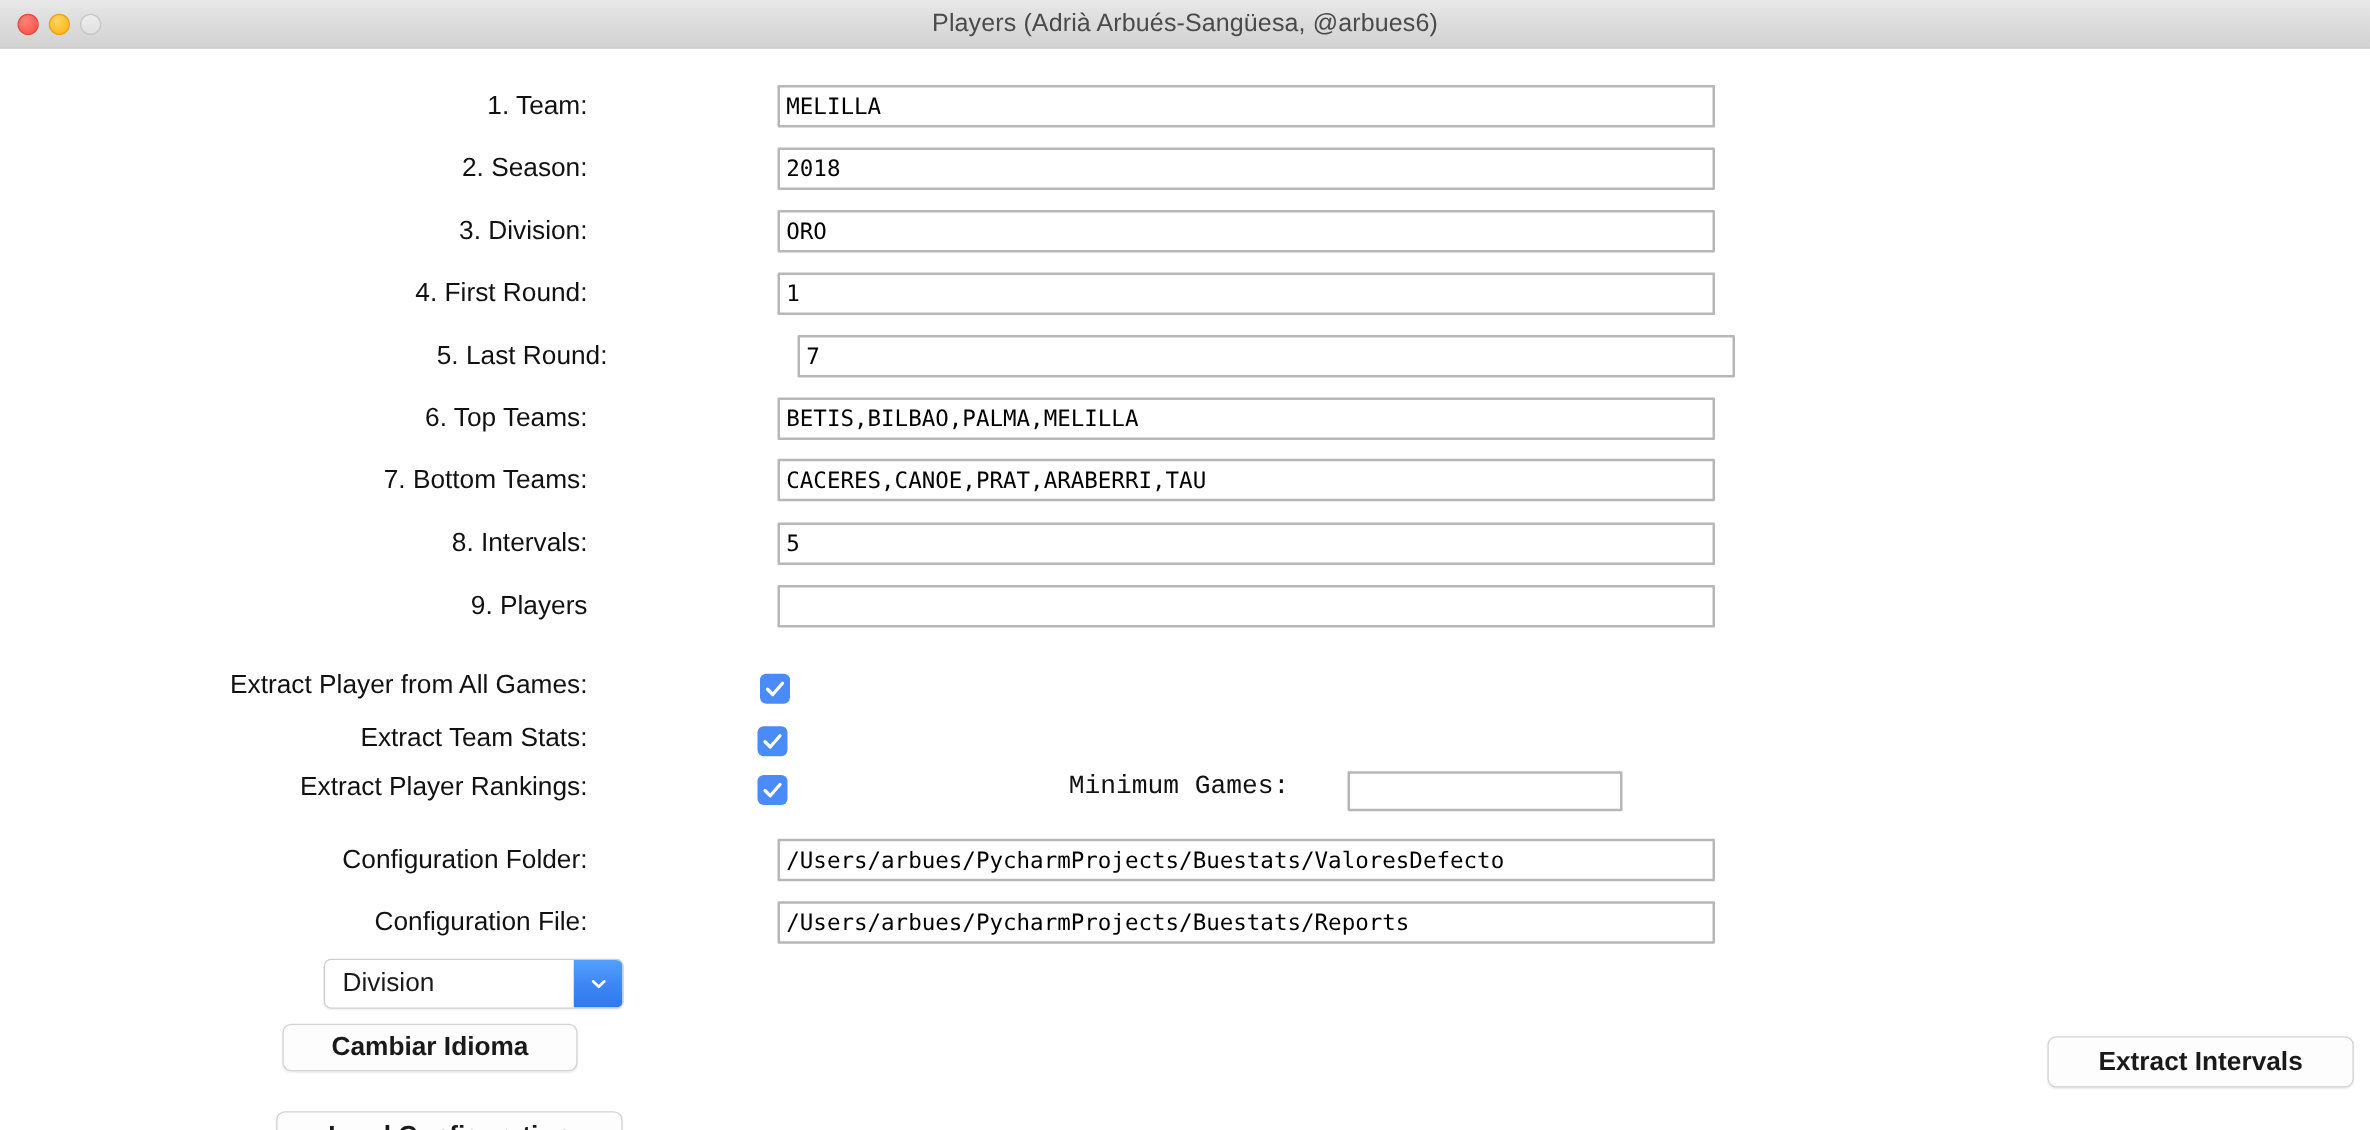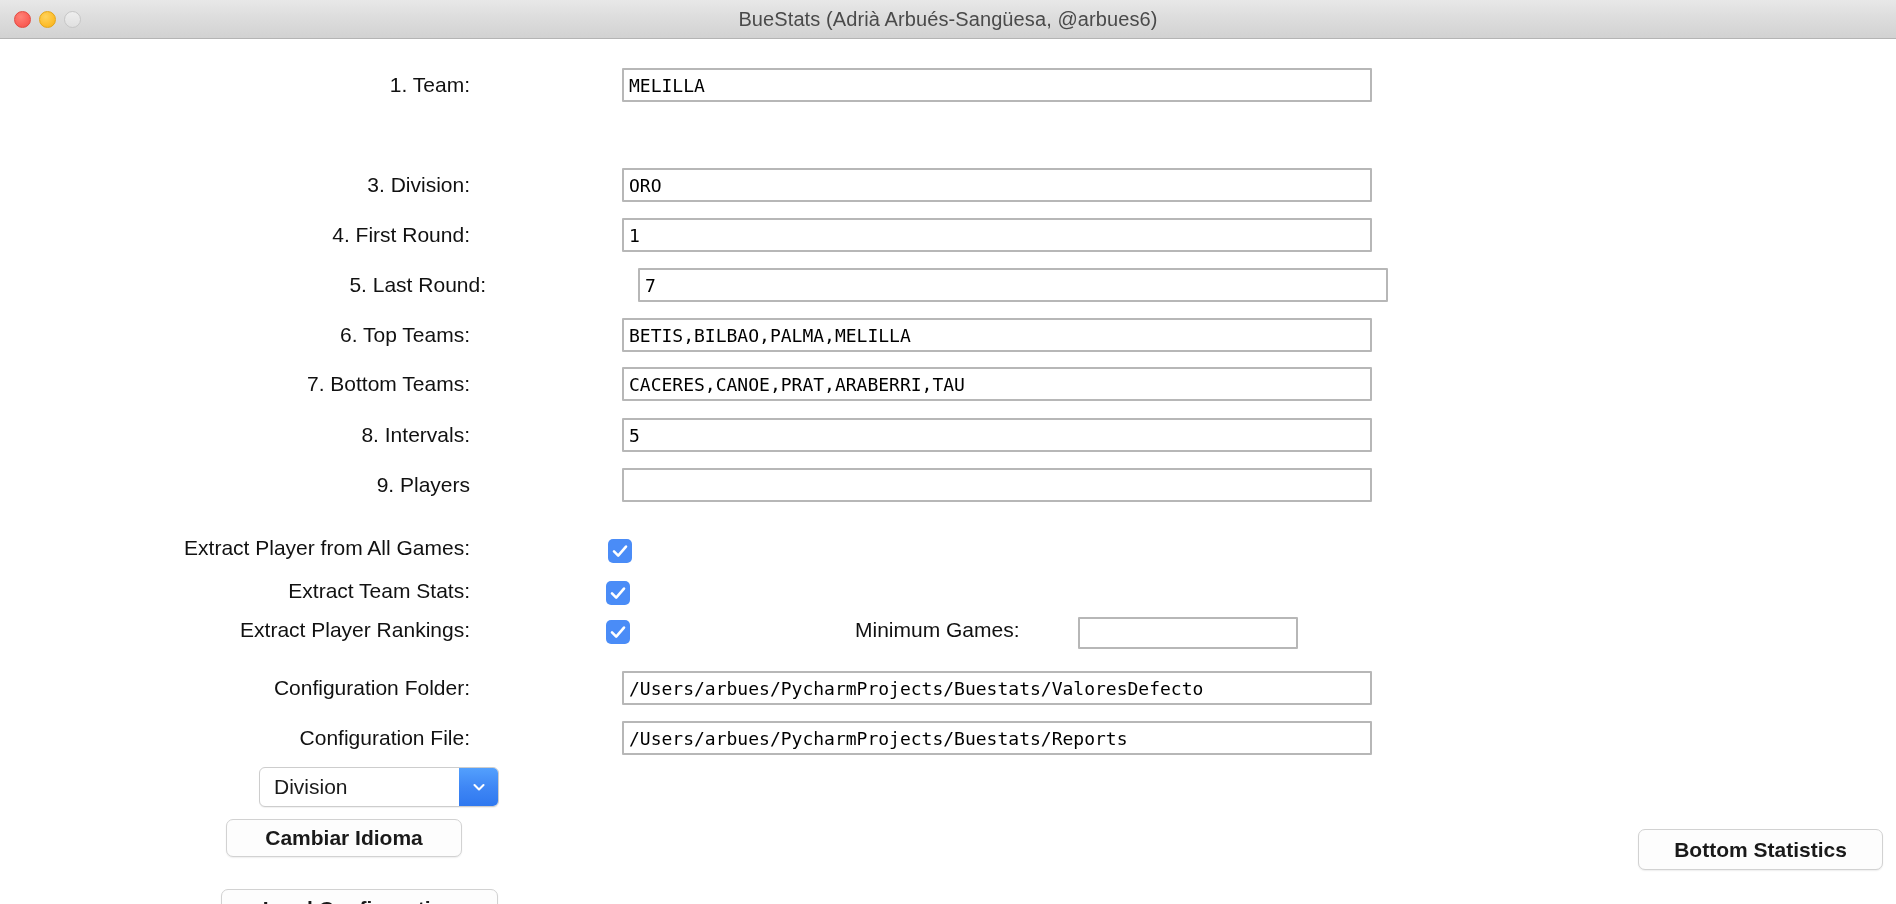--- a/index.html
+++ b/index.html
@@ -124,20 +124,21 @@
     direction: rtl;
   }
   .clip-label > span { direction: ltr; unicode-bidi: embed; }
 
   
   .min-games-label {
     position: absolute;
     font-size: 21px;
     color: #111111;
     white-space: nowrap;
+    font-family: Liberation Mono, monospace;
   }
   .min-games-input {
     position: absolute;
     width: 220px;
     height: 32px;
     box-sizing: border-box;
     background: #ffffff;
     border: 2px solid #b7b7b7;
     border-radius: 1px;
     font-family: "DejaVu Sans Mono", monospace;
@@ -198,30 +199,34 @@
 </style>
 </head>
 <body>
 
 <div class="titlebar">
   <div class="traffic">
     <div class="dot close"></div>
     <div class="dot min"></div>
     <div class="dot zoom"></div>
   </div>
-  <div class="window-title">BueStats (Adrià Arbués-Sangüesa, @arbues6)</div>
+  <div class="window-title">Players (Adrià Arbués-Sangüesa, @arbues6)</div>
 </div>
 
 <div class="content">
 
   <div class="row" style="top:27px; left:0; width:1896px; height:38px;padding-left:36px;">
     <div class="field-label">1. Team:</div>
     <input class="text-input" type="text" value="MELILLA" style="">
   </div>
 
+  <div class="row" style="top:77px; left:0; width:1896px; height:38px;">
+    <div class="field-label">2. Season:</div>
+    <input class="text-input" type="text" value="2018" style="">
+  </div>
 
   <div class="row" style="top:127px; left:0; width:1896px; height:38px;">
     <div class="field-label">3. Division:</div>
     <input class="text-input" type="text" value="ORO" style="">
   </div>
 
   <div class="row" style="top:177px; left:0; width:1896px; height:38px;">
     <div class="field-label">4. First Round:</div>
     <input class="text-input" type="text" value="1" style="">
   </div>
@@ -293,15 +298,15 @@
       <svg width="18" height="18" viewBox="0 0 18 18">
         <path d="M4.5 7 L9 11.4 L13.5 7" fill="none" stroke="#ffffff" stroke-width="2.1" stroke-linecap="round" stroke-linejoin="round"></path>
       </svg>
     </div>
   </div>
 
   <div class="btn" style="top:780px; left:226px; width:236px; height:38px;">Cambiar Idioma</div>
 
   <div class="btn" style="top:850px; left:221px; width:277px; height:40px;">Load Configuration</div>
 
-  <div class="btn" style="top:790px; left:1638px; width:245px; height:41px;">Bottom Statistics</div>
+  <div class="btn" style="top:790px; left:1638px; width:245px; height:41px;">Extract Intervals</div>
 
 </div>
 
 </body></html>

